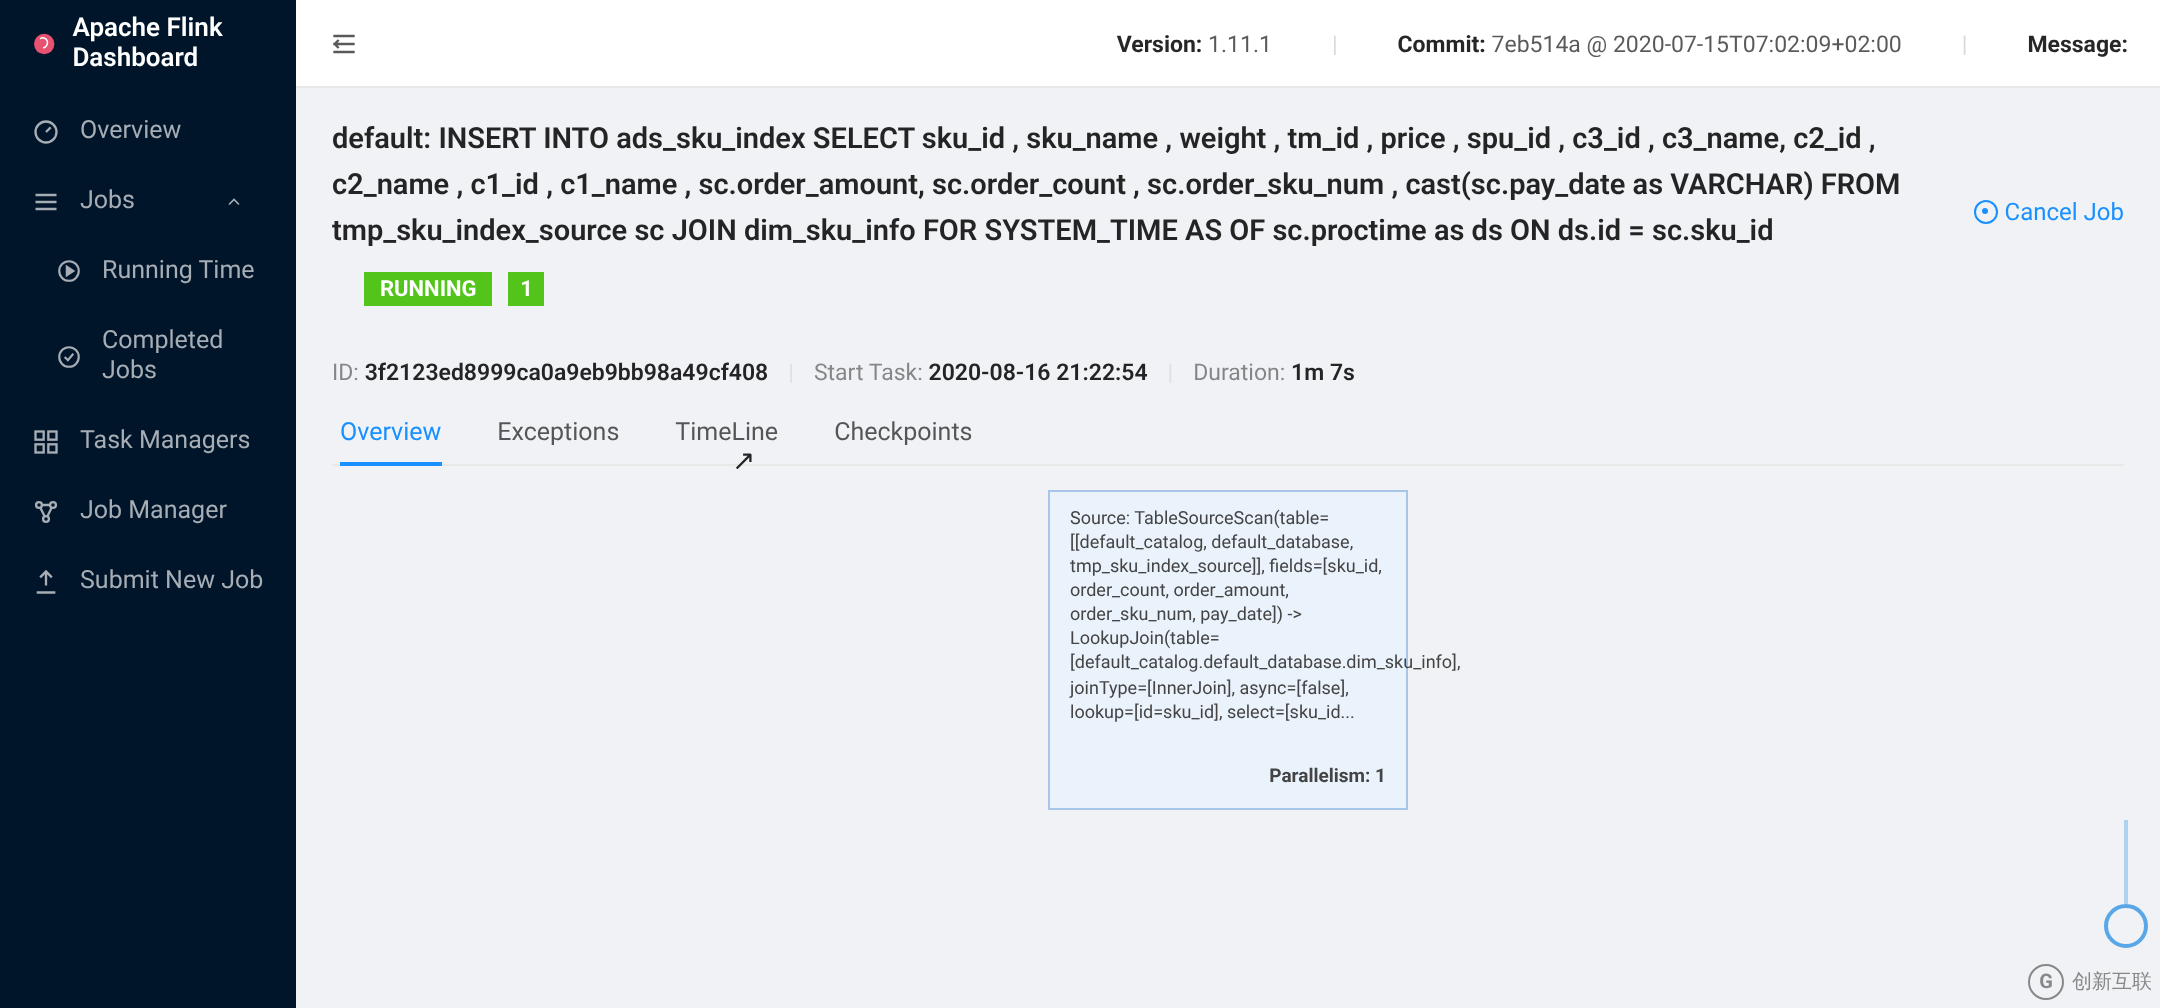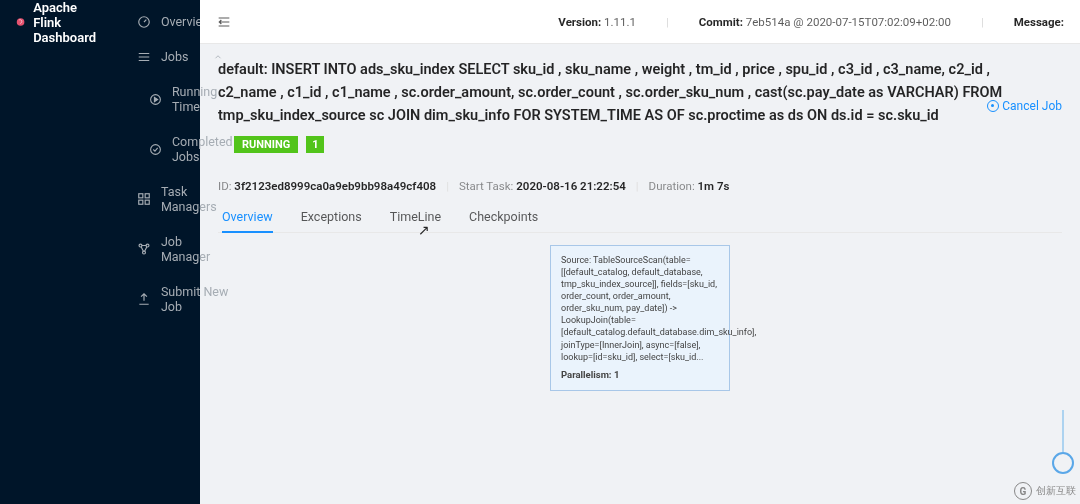--- a/index.html
+++ b/index.html
@@ -1,17 +1,17 @@
 <!DOCTYPE html>
 <html><head>
 <meta charset="utf-8">
 <style>
 * { margin: 0; padding: 0; box-sizing: border-box; font-family: -apple-system, BlinkMacSystemFont, "Segoe UI", Roboto, "Helvetica Neue", Arial, sans-serif; }
 body { width: 1080px; height: 504px; overflow: hidden; display: flex; background: #f0f2f5; color: rgba(0,0,0,0.85); font-size: 13px; }
-.sidebar { width: 200px; background: #001529; color: #a6adb4; display: flex; flex-shrink: 0; }
+.sidebar { width: 148px; background: #001529; color: #a6adb4; display: flex; flex-direction: column; flex-shrink: 0; }
 .brand { display: flex; align-items: center; padding: 0 16px; height: 44px; color: #fff; font-weight: 600; font-size: 13px; }
 .brand-logo { width: 18px; height: 18px; margin-right: 8px; }
 .menu { list-style: none; padding-top: 4px; }
 .menu-item, .submenu-item { display: flex; align-items: center; padding: 10px 16px; cursor: pointer; font-size: 12.5px; }
 .menu-item svg, .submenu-item svg { margin-right: 10px; flex-shrink: 0; }
 .menu-item .chev { margin-left: auto; }
 .submenu-item { padding-left: 28px; }
 .main { flex: 1; display: flex; flex-direction: column; min-width: 0; }
 .topbar { height: 44px; background: #fff; border-bottom: 1px solid #e8e8e8; display: flex; align-items: center; padding: 0 16px; font-size: 11.5px; color: rgba(0,0,0,0.65); }
 .fold { cursor: pointer; }
@@ -30,21 +30,21 @@
 .meta { display: flex; align-items: center; gap: 10px; font-size: 11.5px; color: rgba(0,0,0,0.45); margin-bottom: 8px; flex-wrap: wrap; margin-top: 26px;}
 .meta b { color: rgba(0,0,0,0.85); font-weight:600; }
 .vsep { color:#e0e0e0; }
 .tabs { display: flex; gap: 28px; border-bottom: 1px solid #e8e8e8; margin-bottom: 12px; padding-left:4px;}
 .tab { padding: 8px 0; font-size: 12.5px; color: rgba(0,0,0,0.65); cursor: pointer; position: relative; }
 .tab.active { color: #1890ff; }
 .tab.active::after { content:""; position:absolute; left:0; right:0; bottom:-1px; height:2px; background:#1890ff; }
 .cursor { position:absolute; left:218px; top:178px; font-size:14px; pointer-events:none; transform: scaleX(-1);}
 .graph { position: relative; height: 260px; }
 .node { position:absolute; left:50%; transform:translateX(-50%); top:0; width:180px; background:#eaf3fc; border:1px solid #a8c7e8; padding:8px 10px; font-size:9px; line-height:1.35; color:#444; }
-.node-par { text-align:left; font-weight:700; margin-top:6px; font-size:9.5px;}
+.node-par { text-align:right; font-weight:700; margin-top:20px; font-size:9.5px;}
 .blue-circle { position:absolute; right:6px; bottom:30px; width:22px; height:22px; border:2px solid #5aa7e8; border-radius:50%;}
 .blue-stem { position:absolute; right:16px; bottom:52px; width:2px; height:42px; background:#add3f0;}
 .corner { position:absolute; right:4px; bottom:4px; display:flex; align-items:center; gap:4px; font-size:10px; color:#888;}
 .corner-logo{ width:18px; height:18px; border:1.5px solid #888; border-radius:50%; display:flex; align-items:center; justify-content:center; font-weight:700;}
 </style>
 </head>
 <body>
 
 <nav class="sidebar">
   <div class="brand">

